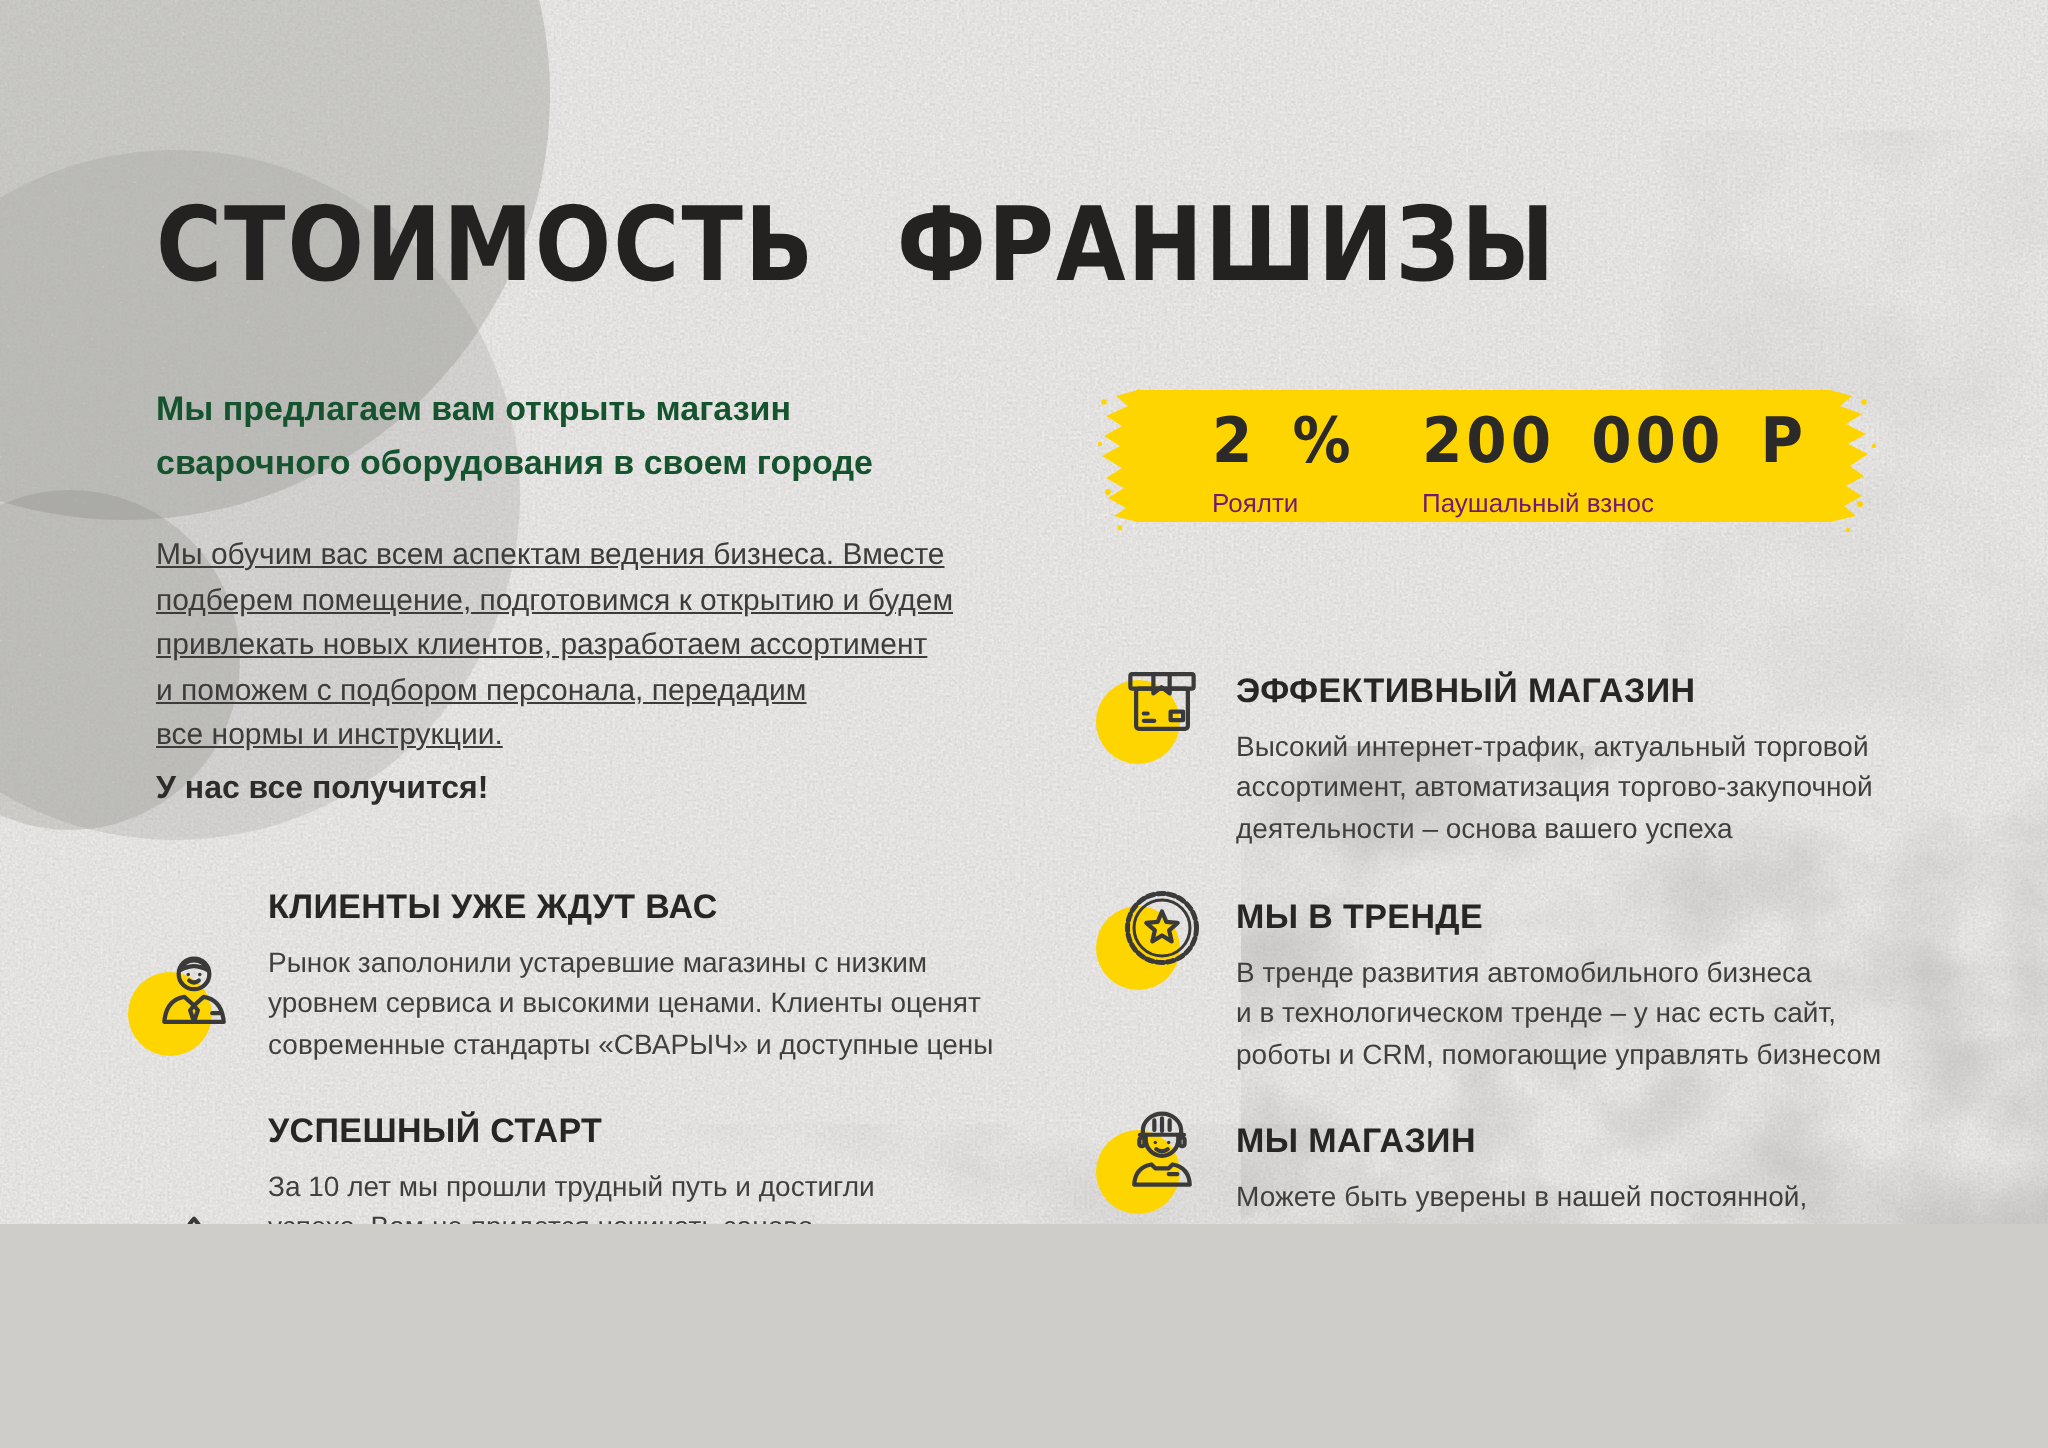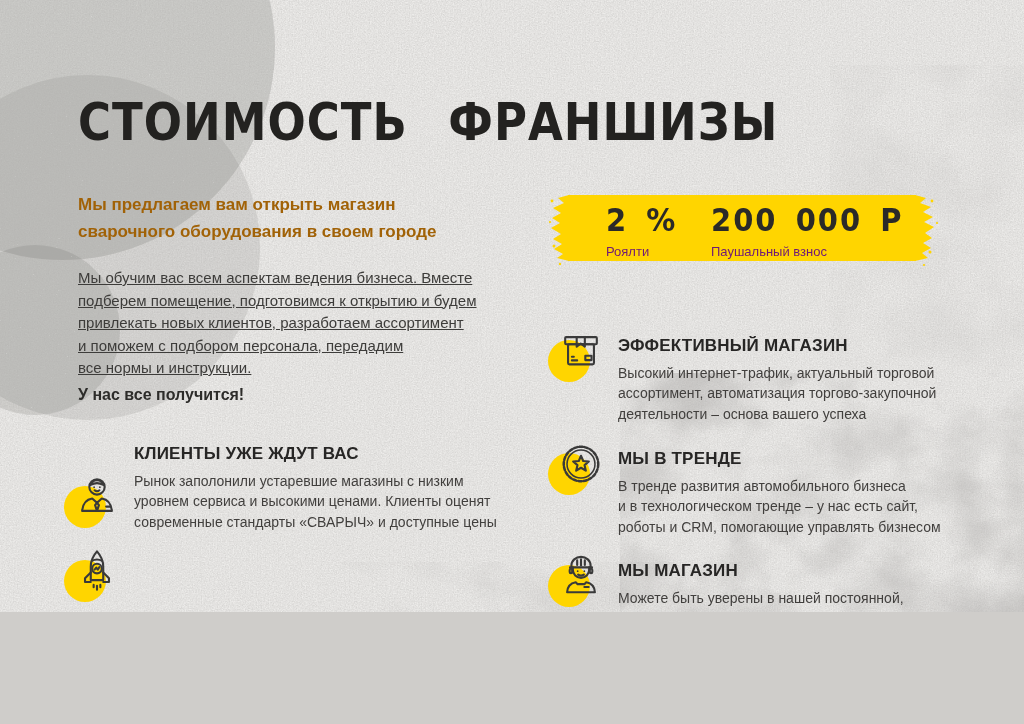--- a/index.html
+++ b/index.html
@@ -13,21 +13,21 @@
   .blob-c{left:-50px;top:245px;width:170px;height:170px;background:rgba(110,108,105,0.22);}
   .noise-svg{position:absolute;left:0;top:0;z-index:1;pointer-events:none;}
 
   
   .title{position:absolute;left:78px;top:92px;margin:0;z-index:2;
          font-family:"DejaVu Sans",sans-serif;font-size:45px;font-weight:bold;
          letter-spacing:1px;word-spacing:24px;color:#232220;
          transform:scaleY(1.14);transform-origin:left top;}
   .multiline{white-space:pre-line;}
   .lead{position:absolute;left:78px;top:191px;z-index:2;font-size:17px;font-weight:bold;
-        line-height:1.6;color:#a16207;}
+        line-height:1.6;color:#14532d;}
   .paragraph{position:absolute;left:78px;top:267px;z-index:2;font-size:15px;
         line-height:1.5;color:#3d3c3a;text-decoration:underline;}
   .slogan{position:absolute;left:78px;top:386px;z-index:2;font-size:16px;font-weight:bold;color:#2d2c2a;}
 
   
   .banner{position:absolute;left:548px;top:189px;width:392px;height:80px;z-index:2;}
   .banner-bg{position:absolute;left:0;top:0;}
   .offer-item{position:absolute;top:13px;}
   .offer-royalty{left:58px;}
   .offer-fee{left:163px;}
@@ -157,20 +157,27 @@
           <path d="M24 3.5 C20 8 17.5 13 17.5 19.5 V33.5 H30.5 V19.5 C30.5 13 28 8 24 3.5 Z"></path>
           <path d="M18.5 13.5 Q24 10.5 29.5 13.5"></path>
           <circle cx="24" cy="21.5" r="5"></circle>
           <path d="M21.5 22.5 l1.7 -2 1.6 2 1.7 -2.5"></path>
           <path d="M17.5 25.5 L11.5 31.5 V35.5 H17.5"></path>
           <path d="M30.5 25.5 L36.5 31.5 V35.5 H30.5"></path>
           <path d="M20.5 38.5 v2.5 M24 39.5 v4 M27.5 38.5 v2.5"></path>
         </g>
       </svg>
     </div>
+    <div class="ftext">
+      <div class="fhead">УСПЕШНЫЙ СТАРТ</div>
+      <div class="fbody multiline">За 10 лет мы прошли трудный путь и достигли
+успеха. Вам не придется начинать заново –
+получайте сразу удовольствие и прибыль
+от своего дела</div>
+    </div>
   </div>
 
   <div class="feature right-f" id="f-shop">
     <div class="ficon">
       <span class="ycircle"></span>
       <svg width="46" height="46" viewBox="0 0 48 48">
         <g stroke="#3a3a3a" stroke-width="2.2" fill="none" stroke-linecap="round" stroke-linejoin="round">
           <rect x="7.5" y="9.5" width="33" height="7.5" rx="1"></rect>
           <rect x="10.5" y="17" width="27" height="21" rx="1.5"></rect>
           <path d="M19.5 10 V19.5 L23.7 16.2 L28 19.5 V10"></path>

